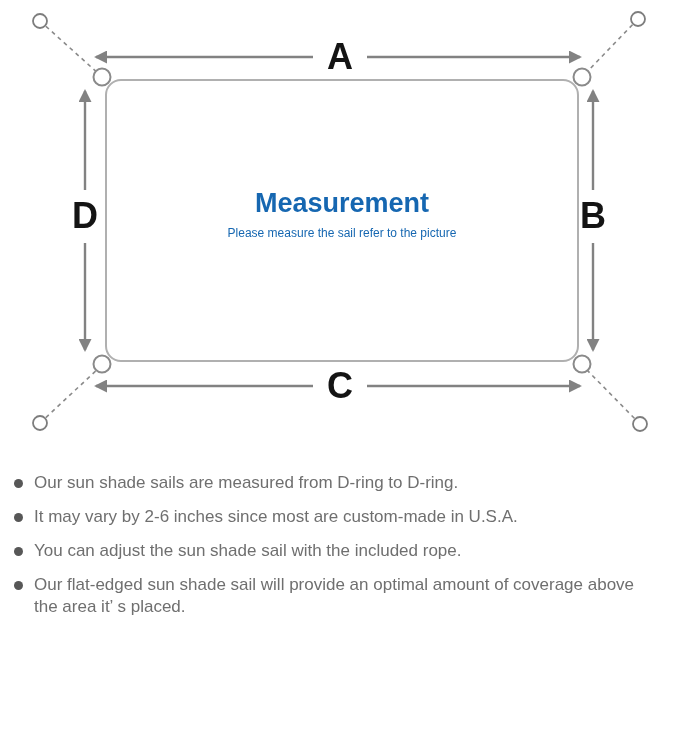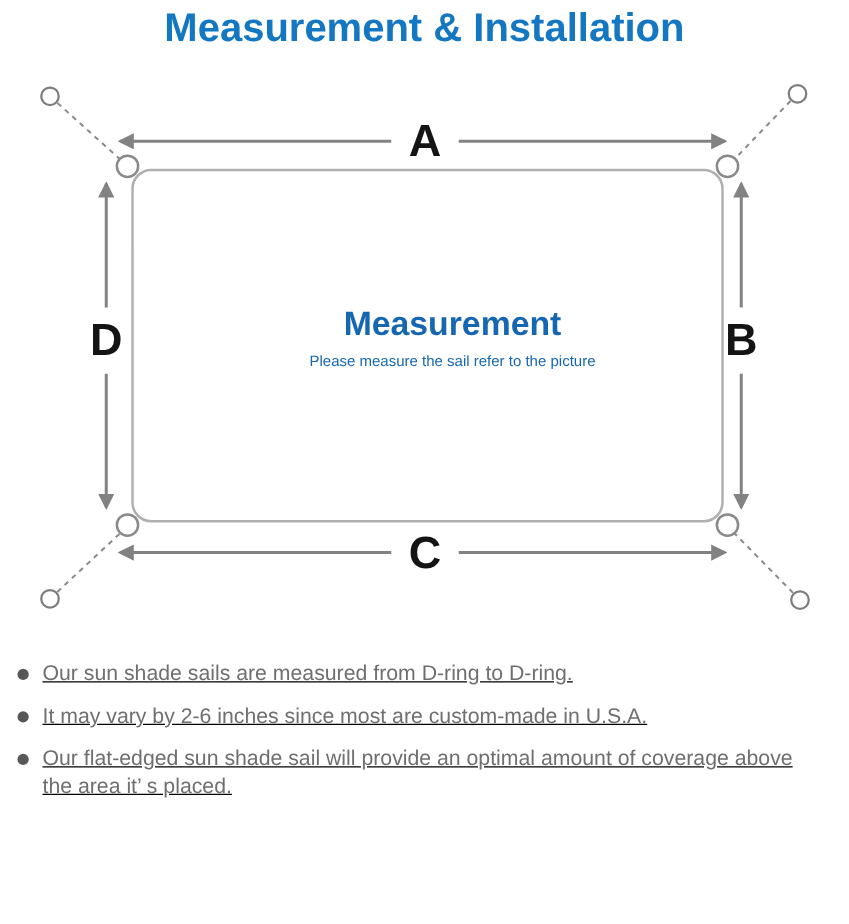--- a/index.html
+++ b/index.html
@@ -37,21 +37,21 @@
   .dim-label {
     position: absolute;
     transform: translate(-50%, -50%);
     font-size: 36px;
     font-weight: 700;
     color: #141414;
     line-height: 1;
   }
   .center-text {
     position: absolute;
-    left: 362px;
+    left: 342px;
     top: 214px;
     transform: translate(-50%, -50%);
     text-align: center;
     color: #1667b1;
     width: 500px;
   }
   .center-text .ct-heading {
     font-size: 27px;
     font-weight: 700;
     margin-bottom: 7px;
@@ -64,21 +64,20 @@
   
   .notes {
     list-style: none;
     margin: 0;
     padding: 12px 0 0 14px;
   }
   .notes li {
     display: flex;
     align-items: flex-start;
     margin-bottom: 12px;
-    text-decoration: underline;
   }
   .bullet-dot {
     flex: 0 0 auto;
     width: 9px;
     height: 9px;
     border-radius: 50%;
     background: #575757;
     margin: 7px 11px 0 0;
   }
   .note-text {
@@ -86,21 +85,20 @@
     font-size: 17px;
     line-height: 22px;
     color: #6f6f6f;
   }
 </style>
 </head>
 <body>
 
 <div class="page">
 
-  <h1 class="title">Measurement &amp; Installation</h1>
 
   <div class="diagram">
     <svg width="679" height="460" viewBox="0 0 679 460">
       <defs>
         <marker id="ah" viewBox="0 0 10 10" refX="8.5" refY="5" markerWidth="13" markerHeight="13" orient="auto" markerUnits="userSpaceOnUse">
           <path d="M0,0 L10,5 L0,10 Z" fill="#828282"></path>
         </marker>
       </defs>
 
       <g stroke="#8a8a8a" stroke-width="1.6" stroke-dasharray="4,4">
@@ -153,17 +151,21 @@
     <li>
       <span class="bullet-dot"></span>
       <span class="note-text">Our sun shade sails are measured from D-ring to D-ring.</span>
     </li>
     <li>
       <span class="bullet-dot"></span>
       <span class="note-text">It may vary by 2-6 inches since most are custom-made in U.S.A.</span>
     </li>
     <li>
       <span class="bullet-dot"></span>
+      <span class="note-text">You can adjust the sun shade sail with the included rope.</span>
+    </li>
+    <li>
+      <span class="bullet-dot"></span>
       <span class="note-text">Our flat-edged sun shade sail will provide an optimal amount of coverage above the area it’ s placed.</span>
     </li>
   </ul>
 
 </div>
 
 </body></html>

